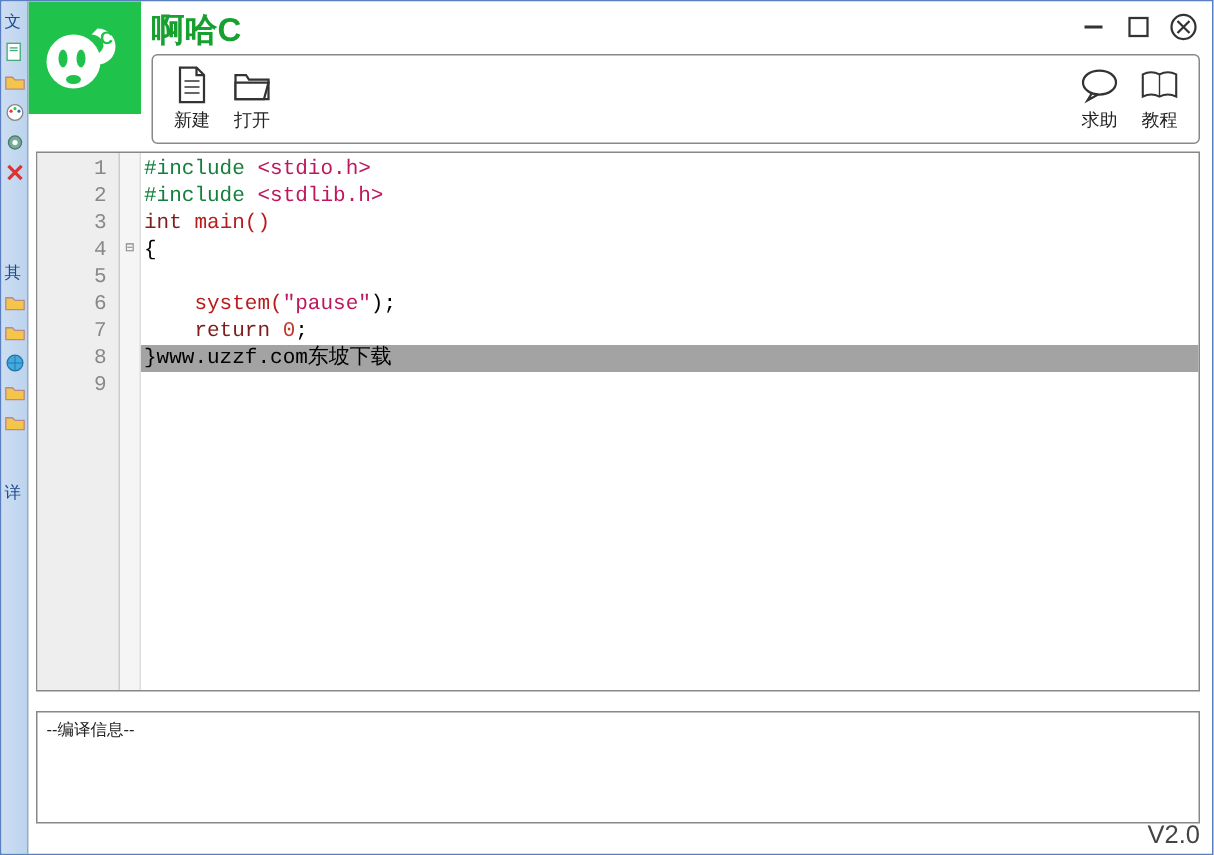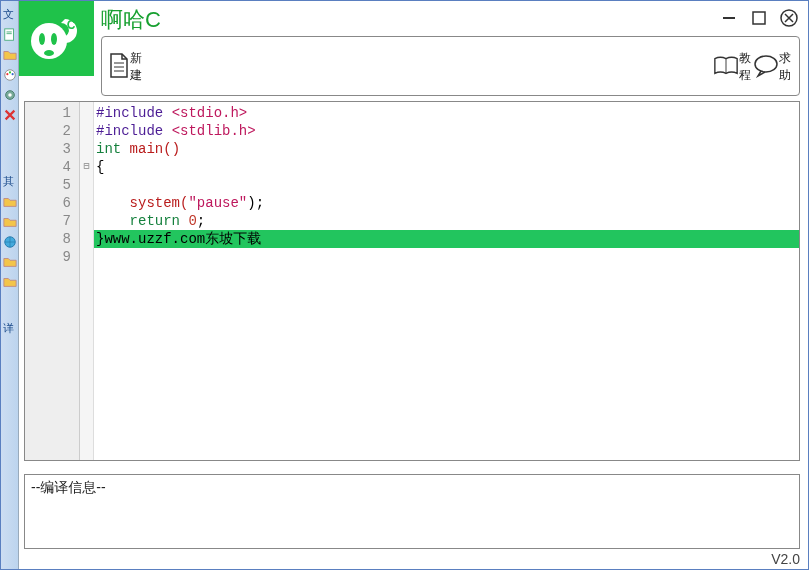--- a/index.html
+++ b/index.html
@@ -4,47 +4,47 @@
 <style>
 *{margin:0;padding:0;box-sizing:border-box}
 body{font-family:Arial,"Microsoft YaHei",sans-serif;font-size:12px;background:#fff;width:809px;height:570px;overflow:hidden;position:relative;border:1px solid #5a7fc0}
 .left-sidebar{position:absolute;left:0;top:0;width:18px;height:100%;background:linear-gradient(to right,#cdddf2,#bcd4ee);border-right:1px solid #9ab;z-index:1}
 .left-sidebar .sb-item{display:block;width:16px;height:16px;margin:4px auto}
 .left-sidebar .sb-txt{color:#1a4a8a;font-size:11px;text-align:left;padding-left:2px;margin-top:6px;margin-bottom:6px}
 .main-area{position:absolute;left:18px;top:0;right:0;bottom:0;background:#fff}
 .header{height:97px;border-bottom:0}
 .logo{position:absolute;left:0;top:0;width:75px;height:75px;background:#1fc24a;display:flex;align-items:center;justify-content:center}
 .logo svg{width:60px;height:60px}
-.app-title{position:absolute;left:82px;top:4px;font-size:22px;font-weight:normal;color:#17a030;font-family:"Microsoft YaHei",sans-serif}
+.app-title{position:absolute;left:82px;top:4px;font-size:22px;font-weight:bold;color:#17a030;font-family:"Microsoft YaHei",sans-serif}
 .window-controls{position:absolute;right:8px;top:6px;display:flex;gap:8px}
 .win-btn{width:22px;height:22px;display:flex;align-items:center;justify-content:center;cursor:pointer}
 .toolbar{position:absolute;left:82px;top:35px;right:8px;height:60px;border:1px solid #888;border-radius:4px;display:flex;align-items:center;padding:4px 6px;background:#fff}
-.tbtn{display:flex;flex-direction:row;align-items:center;justify-content:center;width:40px;height:52px;cursor:pointer}
+.tbtn{display:flex;flex-direction:column;align-items:center;justify-content:center;width:40px;height:52px;cursor:pointer}
 .tbtn .ic{width:26px;height:26px;display:flex;align-items:center;justify-content:center}
 .tbtn .lbl{font-size:12px;color:#222;margin-top:2px}
 .toolbar-spacer{flex:1}
 .editor-wrap{position:absolute;left:5px;top:100px;right:8px;height:360px;border:1px solid #888;background:#fff}
 .editor{display:flex;height:100%;font-family:"Courier New",monospace;font-size:14px}
 .gutter{width:55px;background:#eee;border-right:1px solid #ccc;text-align:right;padding-right:8px;color:#888;line-height:18px;padding-top:2px}
 .gutter .ln{height:18px}
 .fold-col{width:14px;background:#f5f5f5;border-right:1px solid #ddd;line-height:18px;padding-top:2px;color:#888;font-size:10px;text-align:center}
 .fold-col .fr{height:18px}
 .code{flex:1;line-height:18px;padding-top:2px;white-space:pre}
 .code .row{height:18px;padding-left:2px}
-.code .hl{background:#22c55e}
-.tok-pp{color:#4c1d95}
-.tok-kw{color:#15803d}
+.code .hl{background:#a3a3a3}
+.tok-pp{color:#15803d}
+.tok-kw{color:#7f1d1d}
 .tok-fn{color:#b91c1c}
 .tok-str{color:#be185d}
 .tok-num{color:#c0392b}
 .tok-sym{color:#000}
 .tok-txt{color:#000}
 .tok-url{color:#000}
-.compile-panel{position:absolute;left:5px;bottom:20px;right:8px;height:75px;border:1px solid #888;background:#fff;padding:4px 6px;font-size:14px;color:#222}
-.version{position:absolute;right:8px;bottom:2px;font-size:14px;color:#444}
+.compile-panel{position:absolute;left:5px;bottom:20px;right:8px;height:75px;border:1px solid #888;background:#fff;padding:4px 6px;font-size:11px;color:#222}
+.version{position:absolute;right:8px;bottom:2px;font-size:17px;color:#444}
 .sb-ic{width:14px;height:14px;display:block;margin:0 auto}
 </style>
 </head>
 <body>
 
 <div class="left-sidebar">
   <div class="sb-txt">文</div>
   <span class="sb-item">
       <svg class="sb-ic" viewBox="0 0 16 16">
         <rect x="2" y="1" width="10" height="13" fill="#fff" stroke="#4a7"></rect>
@@ -145,38 +145,47 @@
             <svg width="22" height="26" viewBox="0 0 22 26">
               <path d="M3 1h11l5 5v18H3z" fill="none" stroke="#333" stroke-width="1.5"></path>
               <path d="M14 1v5h5" fill="none" stroke="#333" stroke-width="1.5"></path>
               <line x1="6" y1="10" x2="16" y2="10" stroke="#333"></line>
               <line x1="6" y1="14" x2="16" y2="14" stroke="#333"></line>
               <line x1="6" y1="18" x2="16" y2="18" stroke="#333"></line>
             </svg>
           </div>
         <div class="lbl">新建</div>
       </div>
+      <div class="tbtn">
+        <div class="ic">
+            <svg width="26" height="22" viewBox="0 0 26 22">
+              <path d="M2 4h7l2 3h13v13H2z" fill="none" stroke="#333" stroke-width="1.5"></path>
+              <path d="M2 9h22l-3 11H2z" fill="#fff" stroke="#333" stroke-width="1.5"></path>
+            </svg>
+          </div>
+        <div class="lbl">打开</div>
+      </div>
       <div class="toolbar-spacer"></div>
+      <div class="tbtn">
+        <div class="ic">
+            <svg width="26" height="24" viewBox="0 0 26 24">
+              <ellipse cx="13" cy="10" rx="11" ry="8" fill="none" stroke="#333" stroke-width="1.5"></ellipse>
+              <path d="M8 17l-3 5 7-4" fill="none" stroke="#333" stroke-width="1.5"></path>
+            </svg>
+          </div>
+        <div class="lbl">求助</div>
+      </div>
       <div class="tbtn">
         <div class="ic">
             <svg width="28" height="22" viewBox="0 0 28 22">
               <path d="M2 3c4-2 8-2 12 0 4-2 8-2 12 0v16c-4-2-8-2-12 0-4-2-8-2-12 0z" fill="none" stroke="#333" stroke-width="1.5"></path>
               <line x1="14" y1="3" x2="14" y2="19" stroke="#333"></line>
             </svg>
           </div>
         <div class="lbl">教程</div>
-      </div>
-      <div class="tbtn">
-        <div class="ic">
-            <svg width="26" height="24" viewBox="0 0 26 24">
-              <ellipse cx="13" cy="10" rx="11" ry="8" fill="none" stroke="#333" stroke-width="1.5"></ellipse>
-              <path d="M8 17l-3 5 7-4" fill="none" stroke="#333" stroke-width="1.5"></path>
-            </svg>
-          </div>
-        <div class="lbl">求助</div>
       </div>
     </div>
   </div>
 
   <div class="editor-wrap">
     <div class="editor">
       <div class="gutter" id="gutter">
           <div class="ln">1</div>
           <div class="ln">2</div>
           <div class="ln">3</div>

